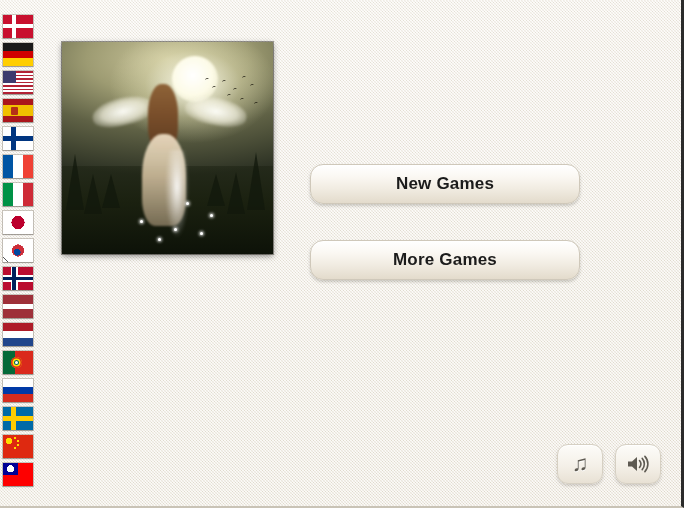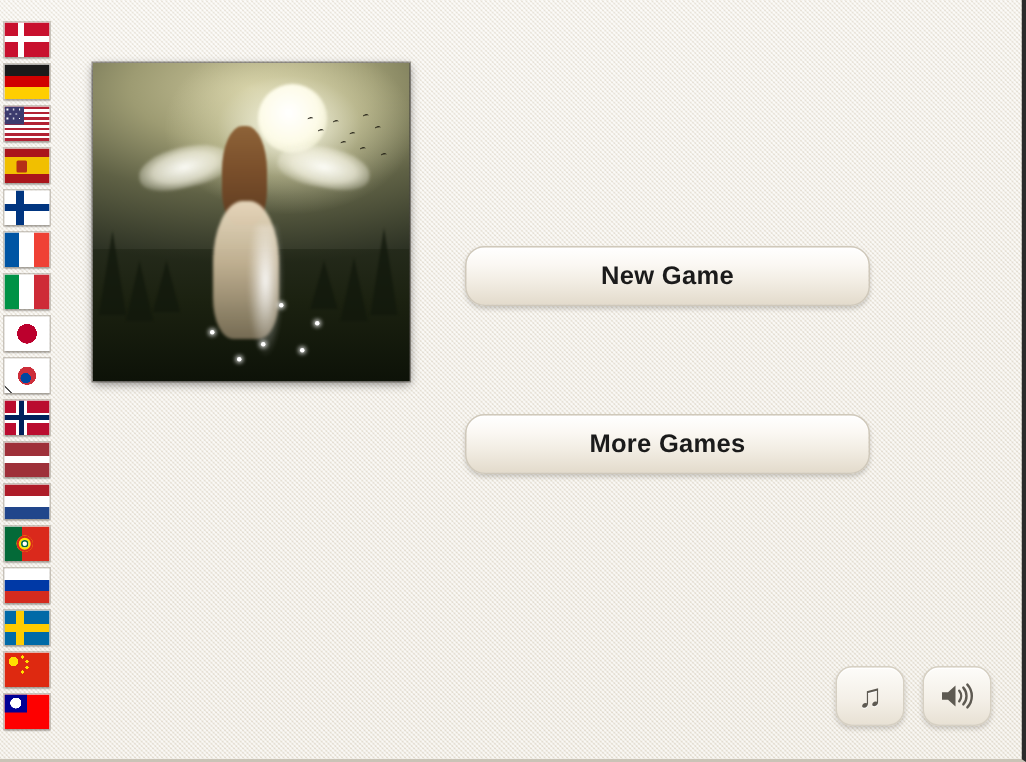--- a/index.html
+++ b/index.html
@@ -166,21 +166,21 @@
     justify-content: center;
     z-index: 6;
   }
   .menu-button .label {
     font-size: 17px;
     font-weight: bold;
     color: #1b1b1b;
     letter-spacing: 0.2px;
   }
   #btn-new-game   { top: 164px; }
-  #btn-more-games { top: 240px; margin-top: 36px; }
+  #btn-more-games { top: 240px; }
 
   
   #sound-controls {
     position: absolute;
     right: 20px;
     bottom: 22px;
     display: flex;
     gap: 12px;
     z-index: 6;
   }
@@ -349,21 +349,21 @@
       <div class="sparkle" style="left:148px;top:172px;"></div>
       <div class="sparkle" style="left:138px;top:190px;"></div>
       <div class="sparkle" style="left:112px;top:186px;"></div>
       <div class="sparkle" style="left:96px;top:196px;"></div>
       <div class="sparkle" style="left:124px;top:160px;"></div>
       <div class="sparkle" style="left:78px;top:178px;"></div>
     </div>
   </div>
 
   <div class="menu-button" id="btn-new-game">
-    <span class="label">New Game</span>
+    <span class="label">New Games</span>
   </div>
 
   <div class="menu-button" id="btn-more-games">
     <span class="label">More Games</span>
   </div>
 
   <div id="sound-controls">
     <div class="sound-btn">
       <span style="font-size:22px;color:#5e5a52;line-height:1;text-shadow:0 1px 0 rgba(255,255,255,0.9);">♫</span>
     </div>

